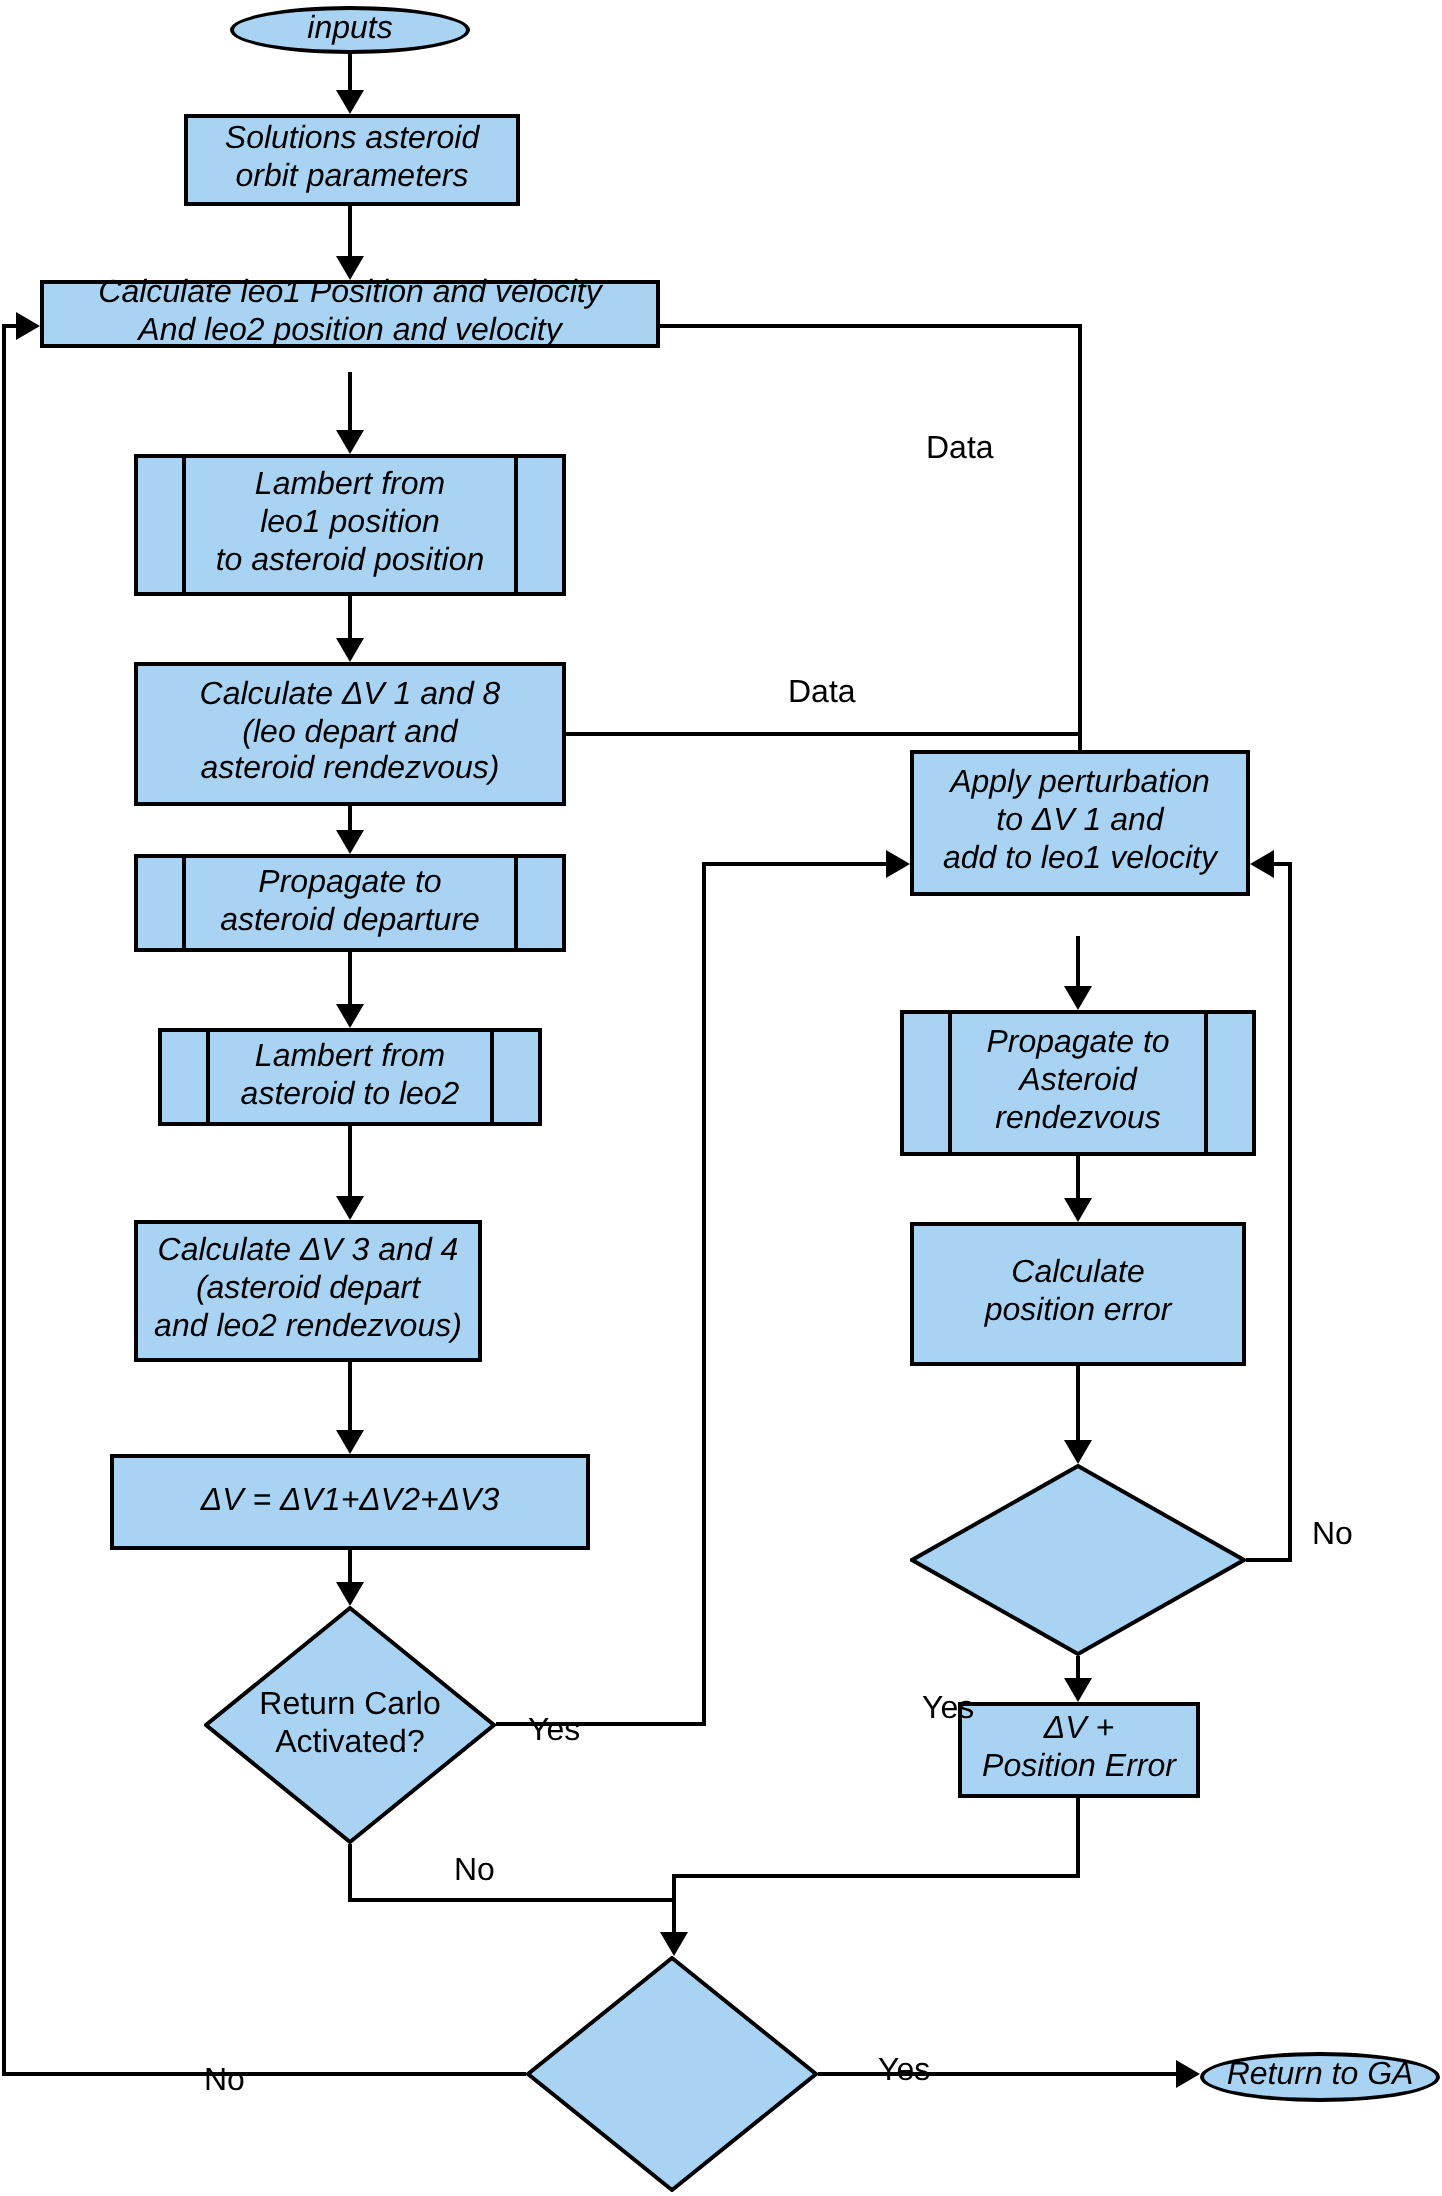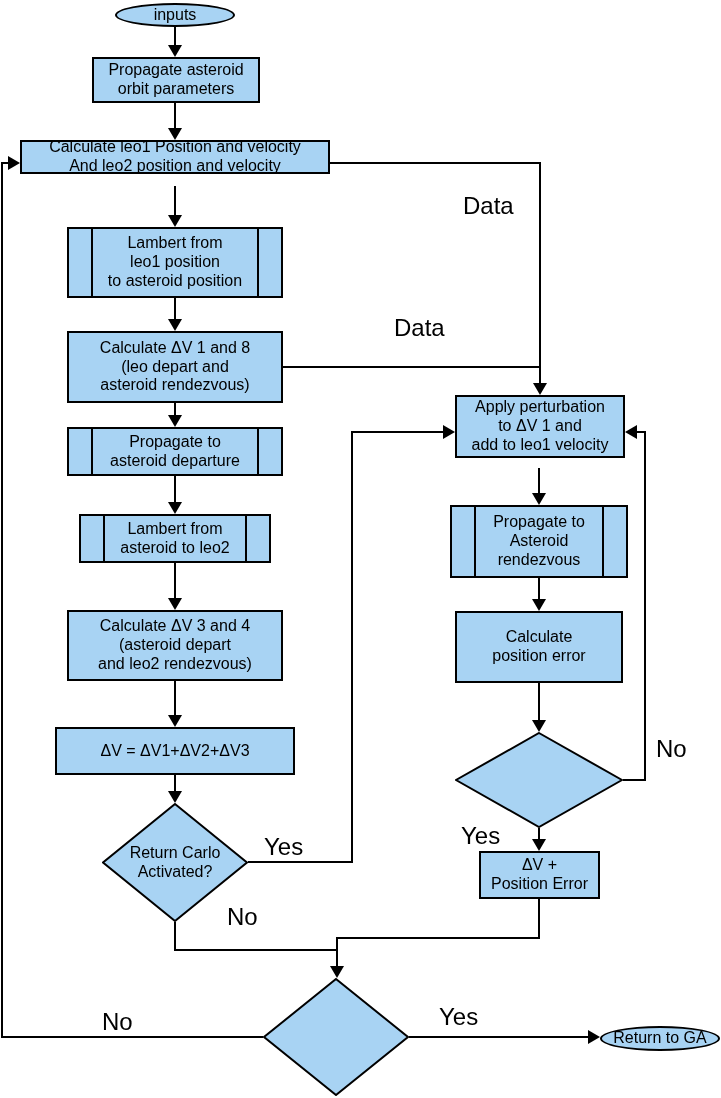--- a/index.html
+++ b/index.html
@@ -7,35 +7,36 @@
   #canvas {
     position:relative; width:721px; height:1098px; background:var(--bg);
     font-family:"Liberation Sans", sans-serif; color:#000; overflow:hidden;
   }
   .node {
     position:absolute; box-sizing:border-box;
     background:var(--node-fill); border:2px solid var(--line);
     display:flex; align-items:center; justify-content:center;
     text-align:center; font-size:16px; line-height:1.18;
     white-space:pre-line;
+    font-style:italic;
   }
   .predefined::before, .predefined::after {
     content:""; position:absolute; top:0; bottom:0; width:0;
     border-left:2px solid var(--line);
   }
   .predefined::before { left:22px; }
   .predefined::after  { right:22px; }
   .terminator { border-radius:50%; }
   .diamond-svg { position:absolute; }
   .diamond-svg polygon { fill:var(--node-fill); stroke:var(--line); stroke-width:2; }
   .diamond-label {
     position:absolute; display:flex; align-items:center; justify-content:center;
     text-align:center; font-size:16px; line-height:1.18; white-space:pre-line;
   }
-  .edge-label { position:absolute; font-size:24px; white-space:nowrap; }
+  .edge-label { position:absolute; font-size:16px; white-space:nowrap;margin-top:24px; }
   .hline { position:absolute; height:0; border-top:2px solid var(--line); }
   .vline { position:absolute; width:0; border-left:2px solid var(--line); }
   .arr { position:absolute; width:0; height:0; }
   .arr-down  { border-left:7px solid transparent; border-right:7px solid transparent; border-top:12px solid var(--line); }
   .arr-right { border-top:7px solid transparent; border-bottom:7px solid transparent; border-left:12px solid var(--line); }
   .arr-left  { border-top:7px solid transparent; border-bottom:7px solid transparent; border-right:12px solid var(--line); }
 </style>
 </head>
 <body>
 
@@ -106,47 +107,47 @@
   <div class="hline" style="left:2px;top:1036px;width:261px"></div>
   <div class="vline" style="left:1px;top:162px;height:876px"></div>
   <div class="hline" style="left:1px;top:162px;width:8px"></div>
   <div class="arr arr-right" style="left:8px;top:156px"></div>
 
   <div class="hline" style="left:409px;top:1036px;width:179px"></div>
   <div class="arr arr-right" style="left:588px;top:1030px"></div>
 
   <div class="node terminator" style="left:115px;top:3px;width:120px;height:24px">inputs</div>
 
-  <div class="node" style="left:92px;top:57px;width:168px;height:46px">Propagate asteroid
+  <div class="node" style="left:92px;top:57px;width:168px;height:46px">Solutions asteroid
 orbit parameters</div>
 
   <div class="node" style="left:20px;top:140px;width:310px;height:34px">Calculate leo1 Position and velocity
 And leo2 position and velocity</div>
 
   <div class="node predefined" style="left:67px;top:227px;width:216px;height:71px">Lambert from
 leo1 position
 to asteroid position</div>
 
   <div class="node" style="left:67px;top:331px;width:216px;height:72px">Calculate ΔV 1 and 8
 (leo depart and
 asteroid rendezvous)</div>
 
   <div class="node predefined" style="left:67px;top:427px;width:216px;height:49px">Propagate to
 asteroid departure</div>
 
   <div class="node predefined" style="left:79px;top:514px;width:192px;height:49px">Lambert from
 asteroid to leo2</div>
 
-  <div class="node" style="left:67px;top:610px;width:216px;height:71px">Calculate ΔV 3 and 4
+  <div class="node" style="left:67px;top:610px;width:174px;height:71px">Calculate ΔV 3 and 4
 (asteroid depart
 and leo2 rendezvous)</div>
 
   <div class="node" style="left:55px;top:727px;width:240px;height:48px">ΔV = ΔV1+ΔV2+ΔV3</div>
 
-  <div class="node" style="left:455px;top:395px;width:170px;height:63px">Apply perturbation
+  <div class="node" style="left:455px;top:375px;width:170px;height:73px">Apply perturbation
 to ΔV 1 and
 add to leo1 velocity</div>
 
   <div class="node predefined" style="left:450px;top:505px;width:178px;height:73px">Propagate to
 Asteroid
 rendezvous</div>
 
   <div class="node" style="left:479px;top:851px;width:121px;height:48px">ΔV +
 Position Error</div>
 

